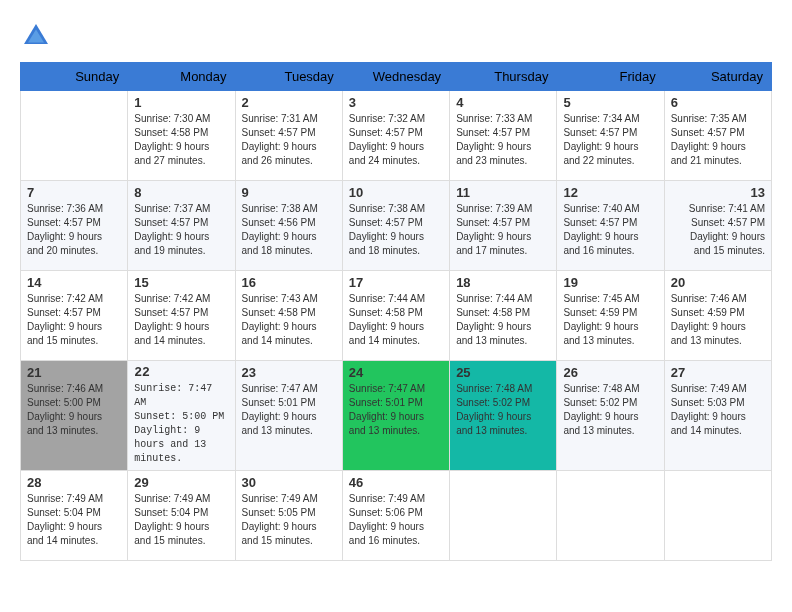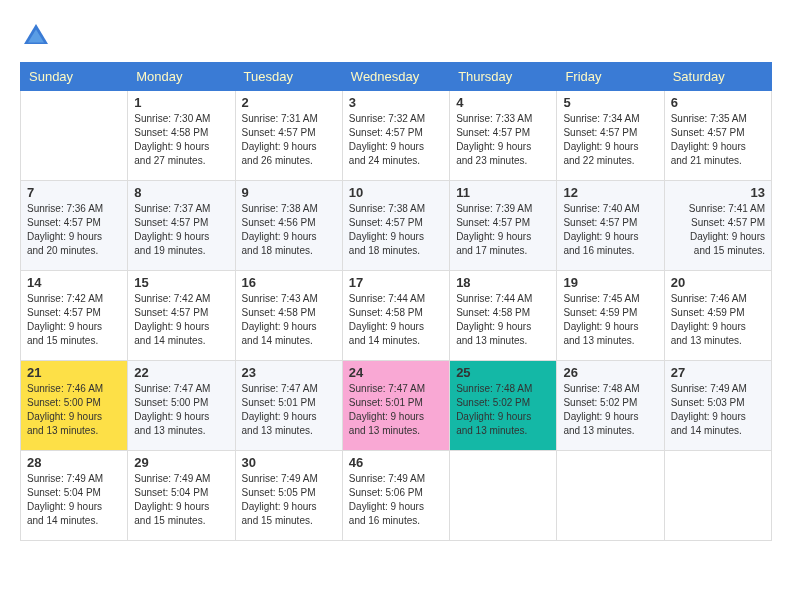--- a/index.html
+++ b/index.html
@@ -52,22 +52,22 @@
       font-size: 16px;
       color: #555;
     }
     .calendar {
       width: 100%;
       border-collapse: collapse;
       font-size: 11px;
     }
     .calendar th {
       background: #3a7bd5;
-      color: #fef9c3;
-      text-align: left;
+      color: #000000;
+      text-align: right;
       padding: 6px 8px;
       font-size: 13px;
       font-weight: normal;
       border: 1px solid #3a7bd5;
     }
     .calendar td {
       border: 1px solid #ddd;
       vertical-align: top;
       padding: 4px 6px;
       width: calc(100% / 7);
@@ -208,33 +208,33 @@
         <td>
           <span class="day-number">19</span>
           <div class="day-info">Sunrise: 7:45 AM<br>Sunset: 4:59 PM<br>Daylight: 9 hours and 13 minutes.</div>
         </td>
         <td>
           <span class="day-number">20</span>
           <div class="day-info">Sunrise: 7:46 AM<br>Sunset: 4:59 PM<br>Daylight: 9 hours and 13 minutes.</div>
         </td>
       </tr>
       <tr>
-        <td style="background: #fde047;">
+        <td style="background: #a3a3a3;">
           <span class="day-number">21</span>
           <div class="day-info">Sunrise: 7:46 AM<br>Sunset: 5:00 PM<br>Daylight: 9 hours and 13 minutes.</div>
         </td>
-        <td style="background: rgb(245, 247, 251);">
+        <td style="background: rgb(245, 247, 251); font-family: Liberation Mono, monospace;">
           <span class="day-number">22</span>
           <div class="day-info">Sunrise: 7:47 AM<br>Sunset: 5:00 PM<br>Daylight: 9 hours and 13 minutes.</div>
         </td>
         <td style="background: rgb(245, 247, 251);">
           <span class="day-number">23</span>
           <div class="day-info">Sunrise: 7:47 AM<br>Sunset: 5:01 PM<br>Daylight: 9 hours and 13 minutes.</div>
         </td>
-        <td style="background: #f9a8d4;">
+        <td style="background: #22c55e;">
           <span class="day-number">24</span>
           <div class="day-info">Sunrise: 7:47 AM<br>Sunset: 5:01 PM<br>Daylight: 9 hours and 13 minutes.</div>
         </td>
         <td style="background: #14b8a6; margin-left: 12px;">
           <span class="day-number">25</span>
           <div class="day-info">Sunrise: 7:48 AM<br>Sunset: 5:02 PM<br>Daylight: 9 hours and 13 minutes.</div>
         </td>
         <td style="background: rgb(245, 247, 251); margin-top: 44px;">
           <span class="day-number">26</span>
           <div class="day-info">Sunrise: 7:48 AM<br>Sunset: 5:02 PM<br>Daylight: 9 hours and 13 minutes.</div>

